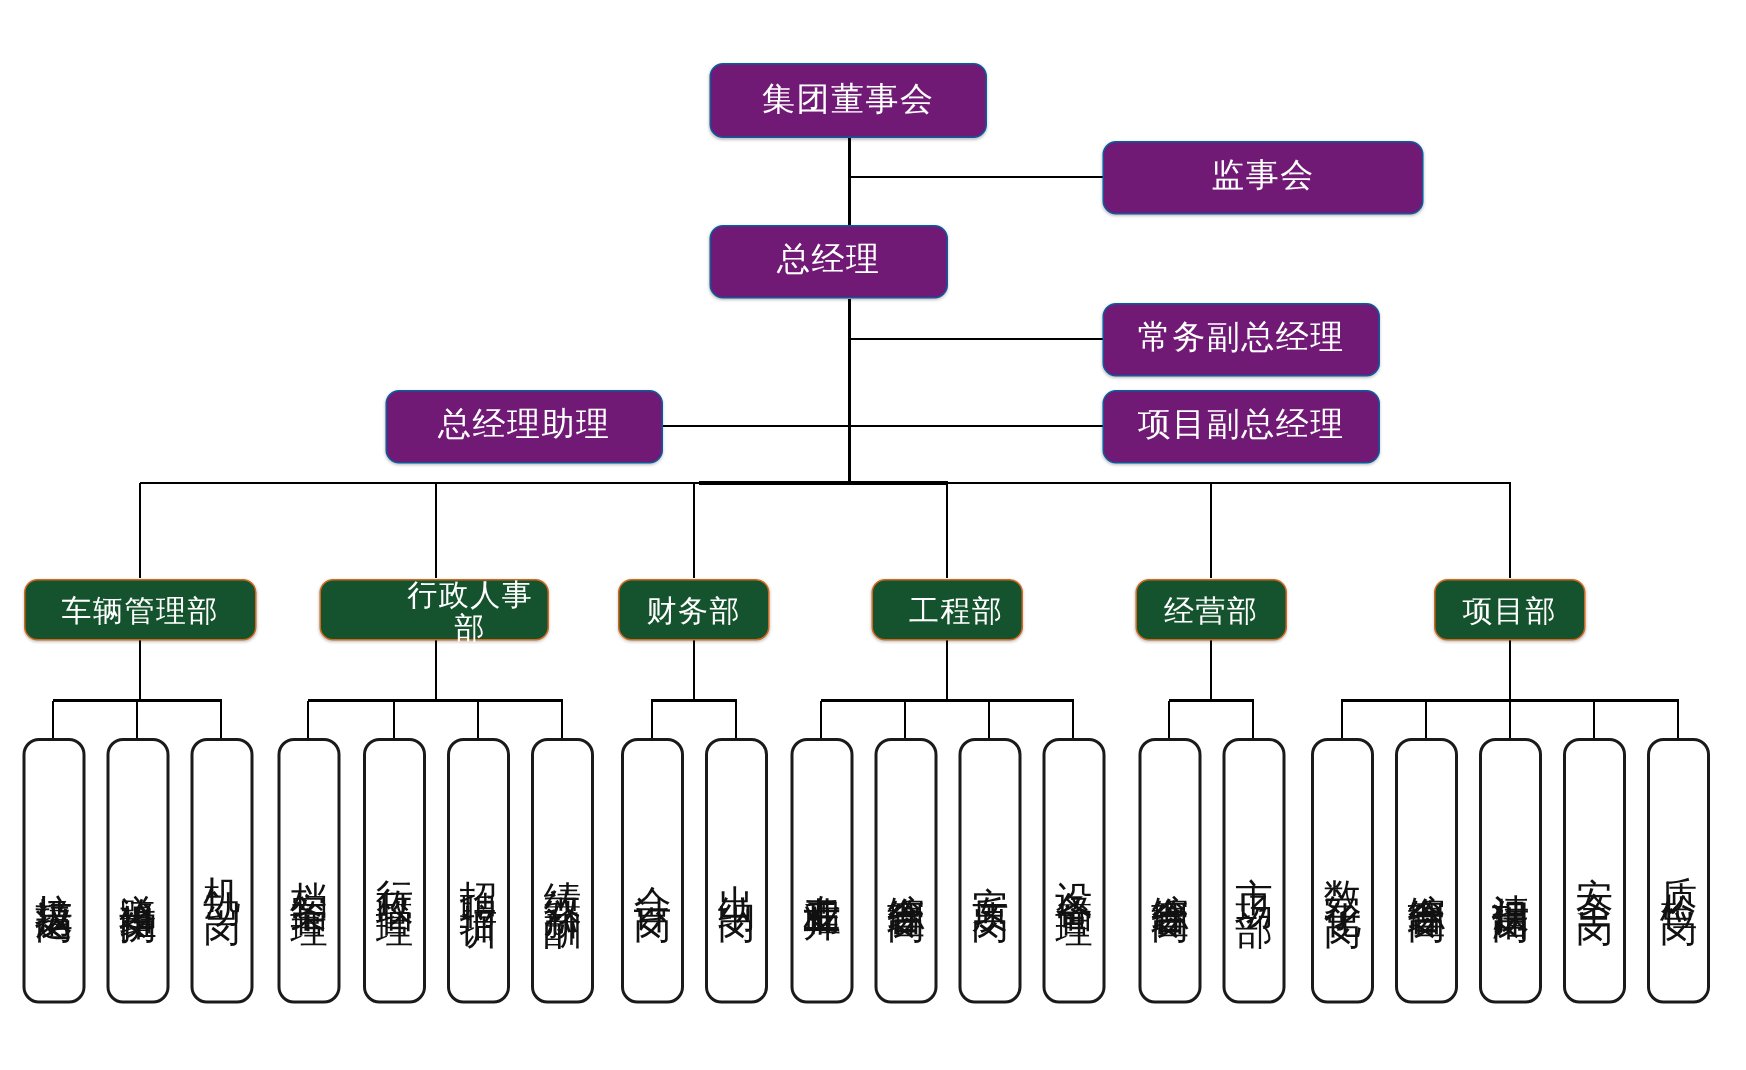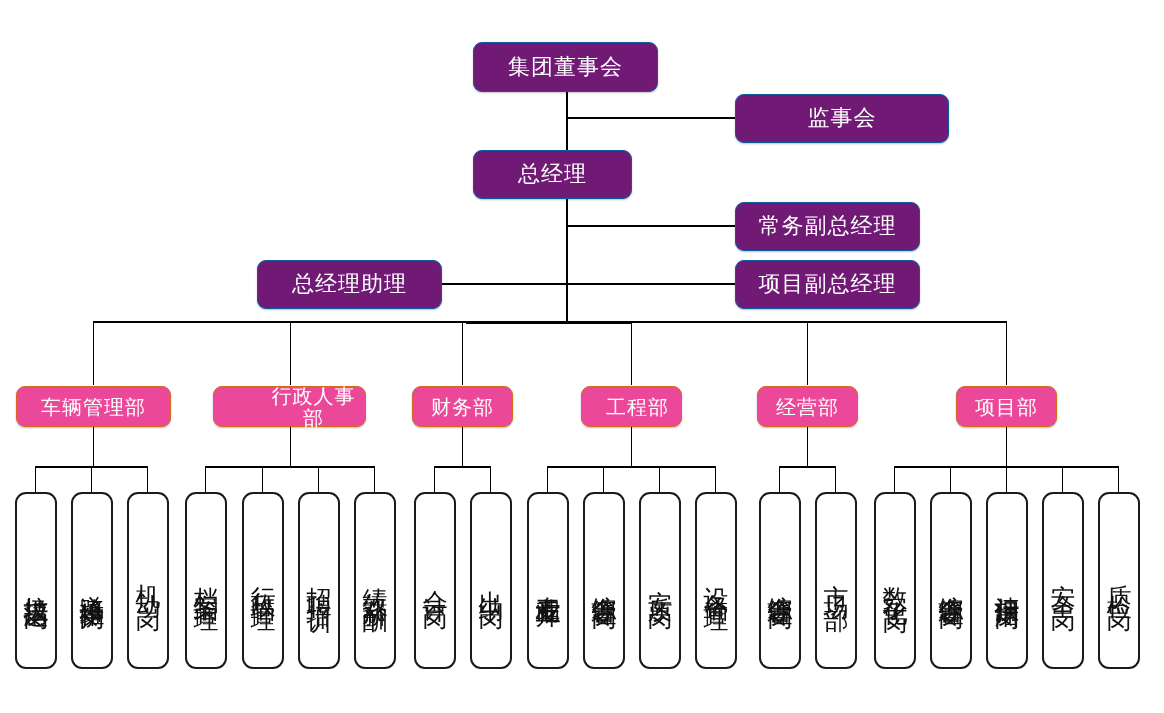--- a/index.html
+++ b/index.html
@@ -22,21 +22,21 @@
     line-height:1.1;
   }
   .node.blue{
     background:#701a75;
     border:1px solid #0a5c9e;
     box-shadow:0 1px 2px rgba(0,0,0,0.25);
     font-size:22px;
     letter-spacing:1px;
   }
   .node.orange{
-    background:#ec4899;
+    background:#14532d;
     border:1px solid #d3691f;
     box-shadow:0 1px 2px rgba(0,0,0,0.25);
     font-size:20px;
     letter-spacing:1px;
   }
   
   .leaf{
     position:absolute;box-sizing:border-box;
     background:#ffffff;
     border:2px solid #1a1a1a;

